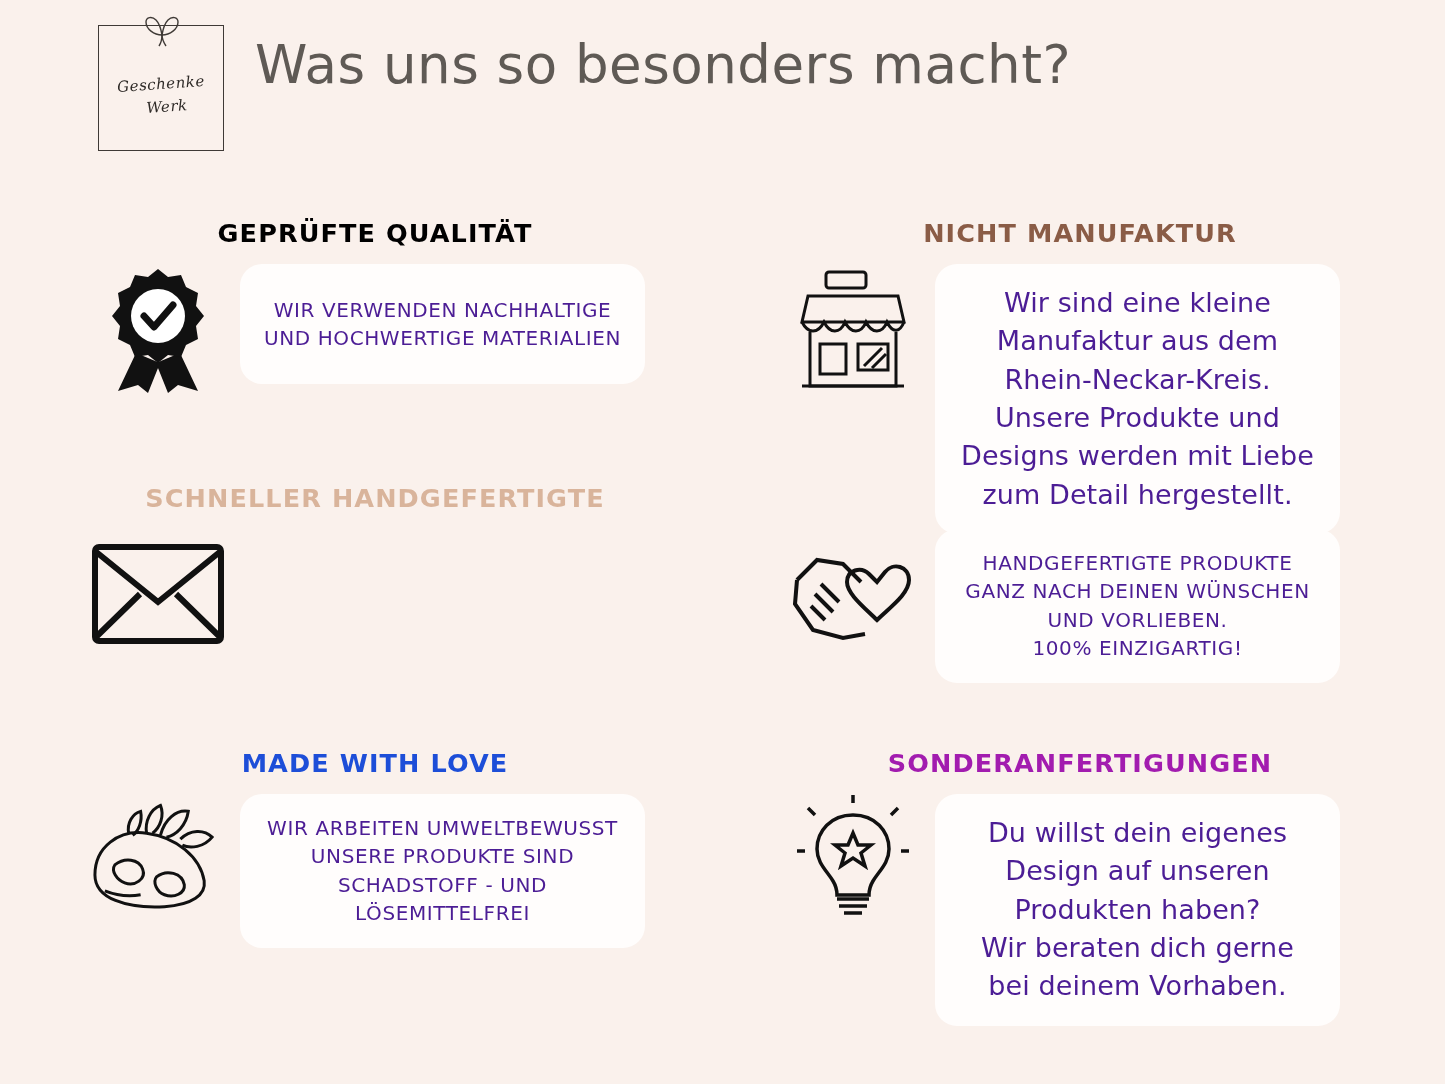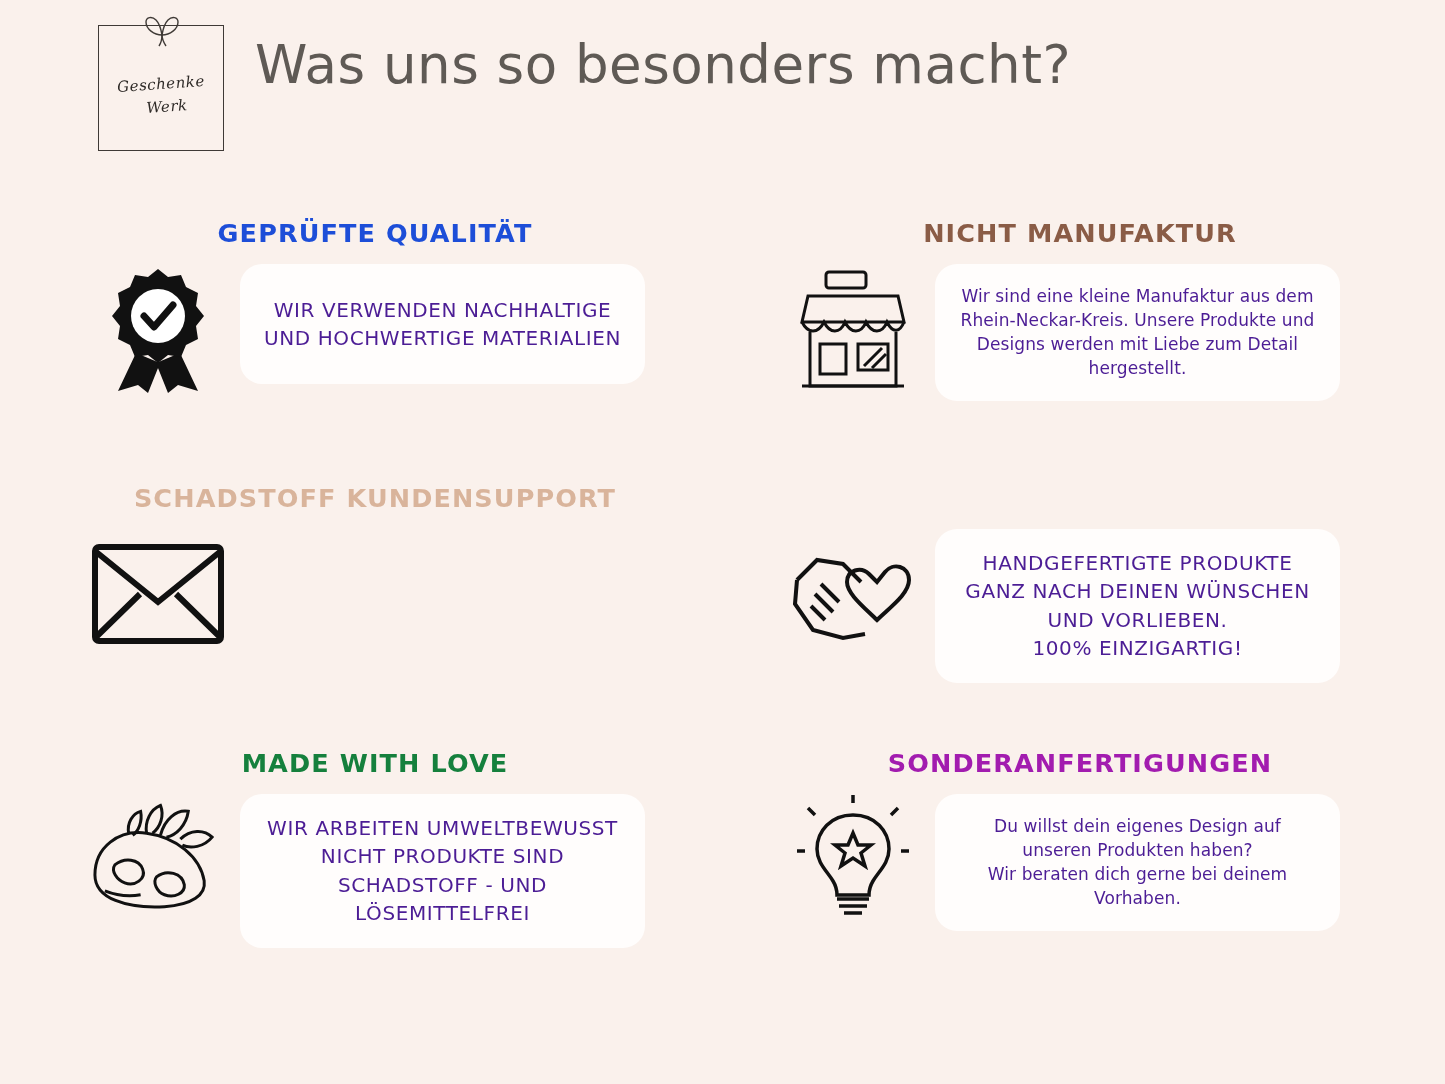--- a/index.html
+++ b/index.html
@@ -118,21 +118,21 @@
     text-align: center;
     color: #4c1d95;
     line-height: 1.42;
     white-space: pre-line;
   }
   .card.caps p {
     font-size: 20px;
     letter-spacing: 0.6px;
   }
   .card.mixed p {
-    font-size: 17px;
+    font-size: 27px;
     letter-spacing: 0.1px;
   }
 
   .icon-wrap {
     position: absolute;
     left: 40px;
     top: 60px;
     width: 145px;
     height: 145px;
     display: flex;
@@ -161,21 +161,21 @@
   </div>
 </div>
 
 <div class="page-title">Was uns so besonders macht?</div>
 
 <div class="grid">
 
   <div class="row">
 
     <div class="cell left">
-      <div class="feature-heading heading-shift" style="color:#1d4ed8">GEPRÜFTE QUALITÄT</div>
+      <div class="feature-heading heading-shift" style="color:#000000">GEPRÜFTE QUALITÄT</div>
       <div class="icon-wrap">
         <svg width="112" height="128" viewBox="0 0 112 128">
           <g fill="#111">
             <path d="M34 88 L16 126 L36 120 L46 128 L58 98 Z"></path>
             <path d="M78 88 L96 126 L76 120 L66 128 L54 98 Z"></path>
           </g>
           <path d="M56 4 L66 12 L79 10 L84 22 L96 28 L94 41 L102 51 L94 61 L96 74 L84 80 L79 92 L66 90 L56 98 L46 90 L33 92 L28 80 L16 74 L18 61 L10 51 L18 41 L16 28 L28 22 L33 10 L46 12 Z" fill="#111"></path>
           <circle cx="56" cy="51" r="27" fill="#fff"></circle>
           <path d="M42 51 L52 62 L71 40" fill="none" stroke="#111" stroke-width="7" stroke-linecap="round" stroke-linejoin="round"></path>
         </svg>
@@ -202,21 +202,21 @@
       </div>
       <div class="card mixed">
         <p>Wir sind eine kleine Manufaktur aus dem Rhein-Neckar-Kreis. Unsere Produkte und Designs werden mit Liebe zum Detail hergestellt.</p>
       </div>
     </div>
   </div>
 
   <div class="row">
 
     <div class="cell left">
-      <div class="feature-heading heading-shift" style="color:#d9b49b">SCHADSTOFF KUNDENSUPPORT</div>
+      <div class="feature-heading heading-shift" style="color:#d9b49b">SCHNELLER HANDGEFERTIGTE</div>
       <div class="icon-wrap">
         <svg width="136" height="104" viewBox="0 0 136 104" fill="none" stroke="#111" stroke-width="6">
           <rect x="5" y="5" width="126" height="94" rx="4"></rect>
           <path d="M5 9 L68 60 L131 9"></path>
           <path d="M5 96 L50 52 M131 96 L86 52"></path>
         </svg>
       </div>
     </div>
 
     <div class="cell right">
@@ -233,36 +233,36 @@
 GANZ NACH DEINEN WÜNSCHEN
 UND VORLIEBEN.
 100% EINZIGARTIG!</p>
       </div>
     </div>
   </div>
 
   <div class="row">
 
     <div class="cell left">
-      <div class="feature-heading heading-shift" style="color:#15803d">MADE WITH LOVE</div>
+      <div class="feature-heading heading-shift" style="color:#1d4ed8">MADE WITH LOVE</div>
       <div class="icon-wrap">
         <svg width="146" height="120" viewBox="0 0 146 120" fill="none" stroke="#111" stroke-width="3">
           <path d="M10 76 C10 48, 34 30, 62 34 C92 38, 116 58, 120 82 C122 96, 108 106, 80 108 C42 110, 10 100, 10 76 Z"></path>
           <path d="M30 66 C40 58, 54 60, 58 70 C62 80, 50 88, 40 84 C32 81, 26 72, 30 66 Z"></path>
           <path d="M72 78 C82 70, 98 74, 100 86 C101 94, 90 100, 80 96 C72 93, 68 83, 72 78 Z"></path>
           <path d="M20 92 C30 96, 44 98, 56 96"></path>
           <path d="M62 34 C60 22, 66 10, 76 6 C80 16, 76 28, 68 34"></path>
           <path d="M76 36 C80 20, 92 10, 104 12 C102 26, 92 36, 82 38"></path>
           <path d="M96 40 C106 30, 120 30, 128 38 C120 48, 106 50, 98 46"></path>
           <path d="M44 34 C42 24, 48 14, 56 12 C58 22, 54 32, 48 36"></path>
         </svg>
       </div>
       <div class="card caps">
         <p>WIR ARBEITEN UMWELTBEWUSST
-NICHT PRODUKTE SIND
+UNSERE PRODUKTE SIND
 SCHADSTOFF - UND
 LÖSEMITTELFREI</p>
       </div>
     </div>
 
     <div class="cell right">
       <div class="feature-heading" style="color:#a21caf">SONDERANFERTIGUNGEN</div>
       <div class="icon-wrap">
         <svg width="116" height="132" viewBox="0 0 116 132" fill="none" stroke="#111" stroke-width="3.5">
           <path d="M58 22 C36 22, 22 38, 22 56 C22 70, 32 78, 38 88 C41 93, 42 98, 42 102 H74 C74 98, 75 93, 78 88 C84 78, 94 70, 94 56 C94 38, 80 22, 58 22 Z"></path>

